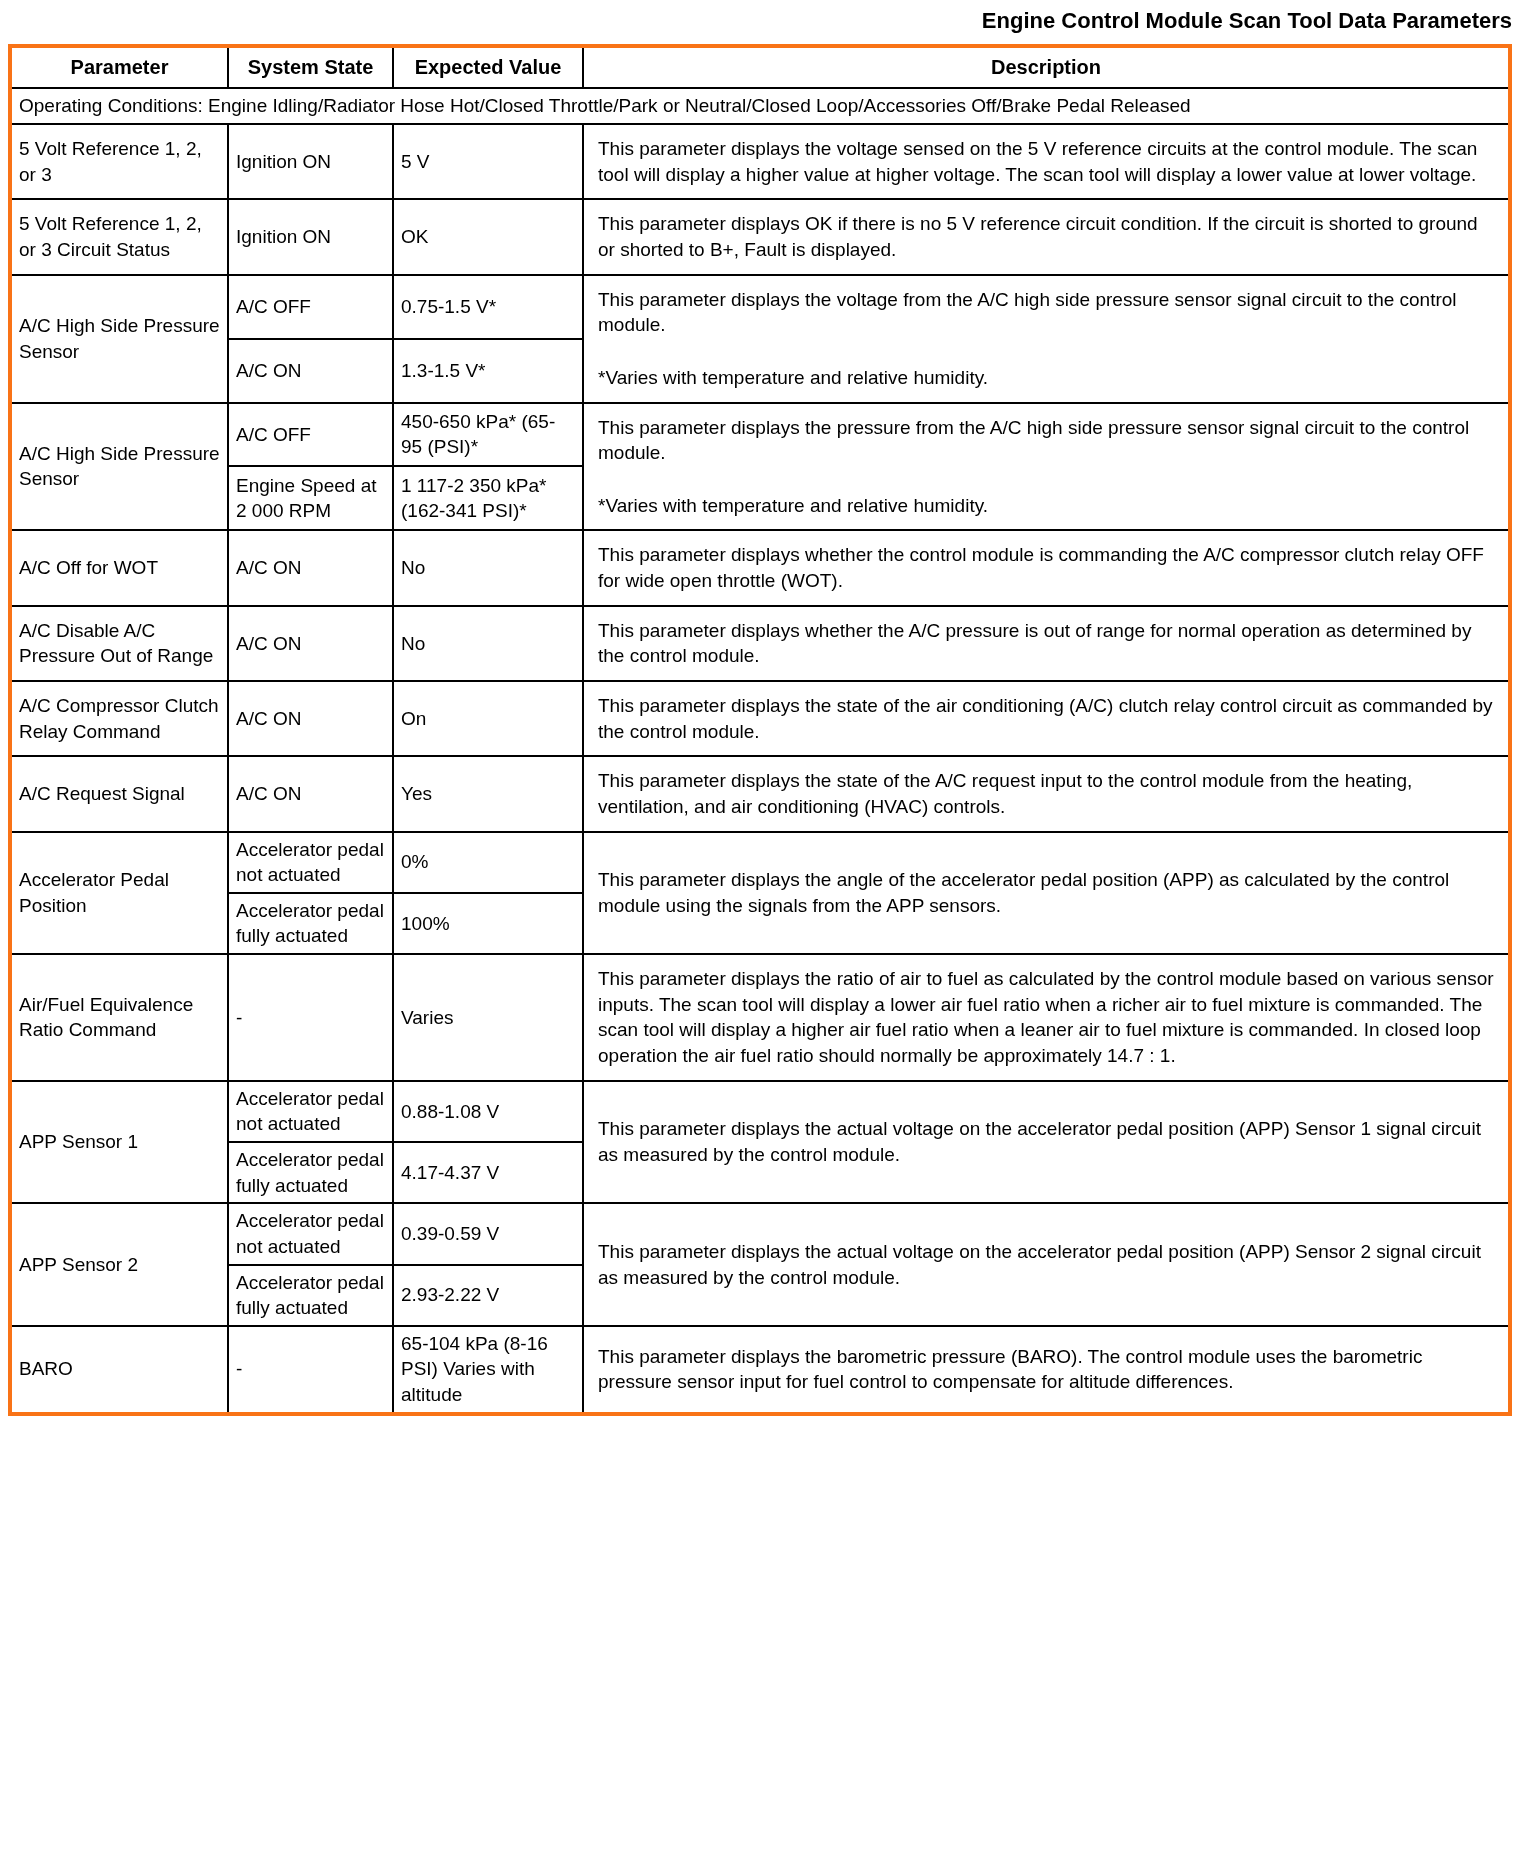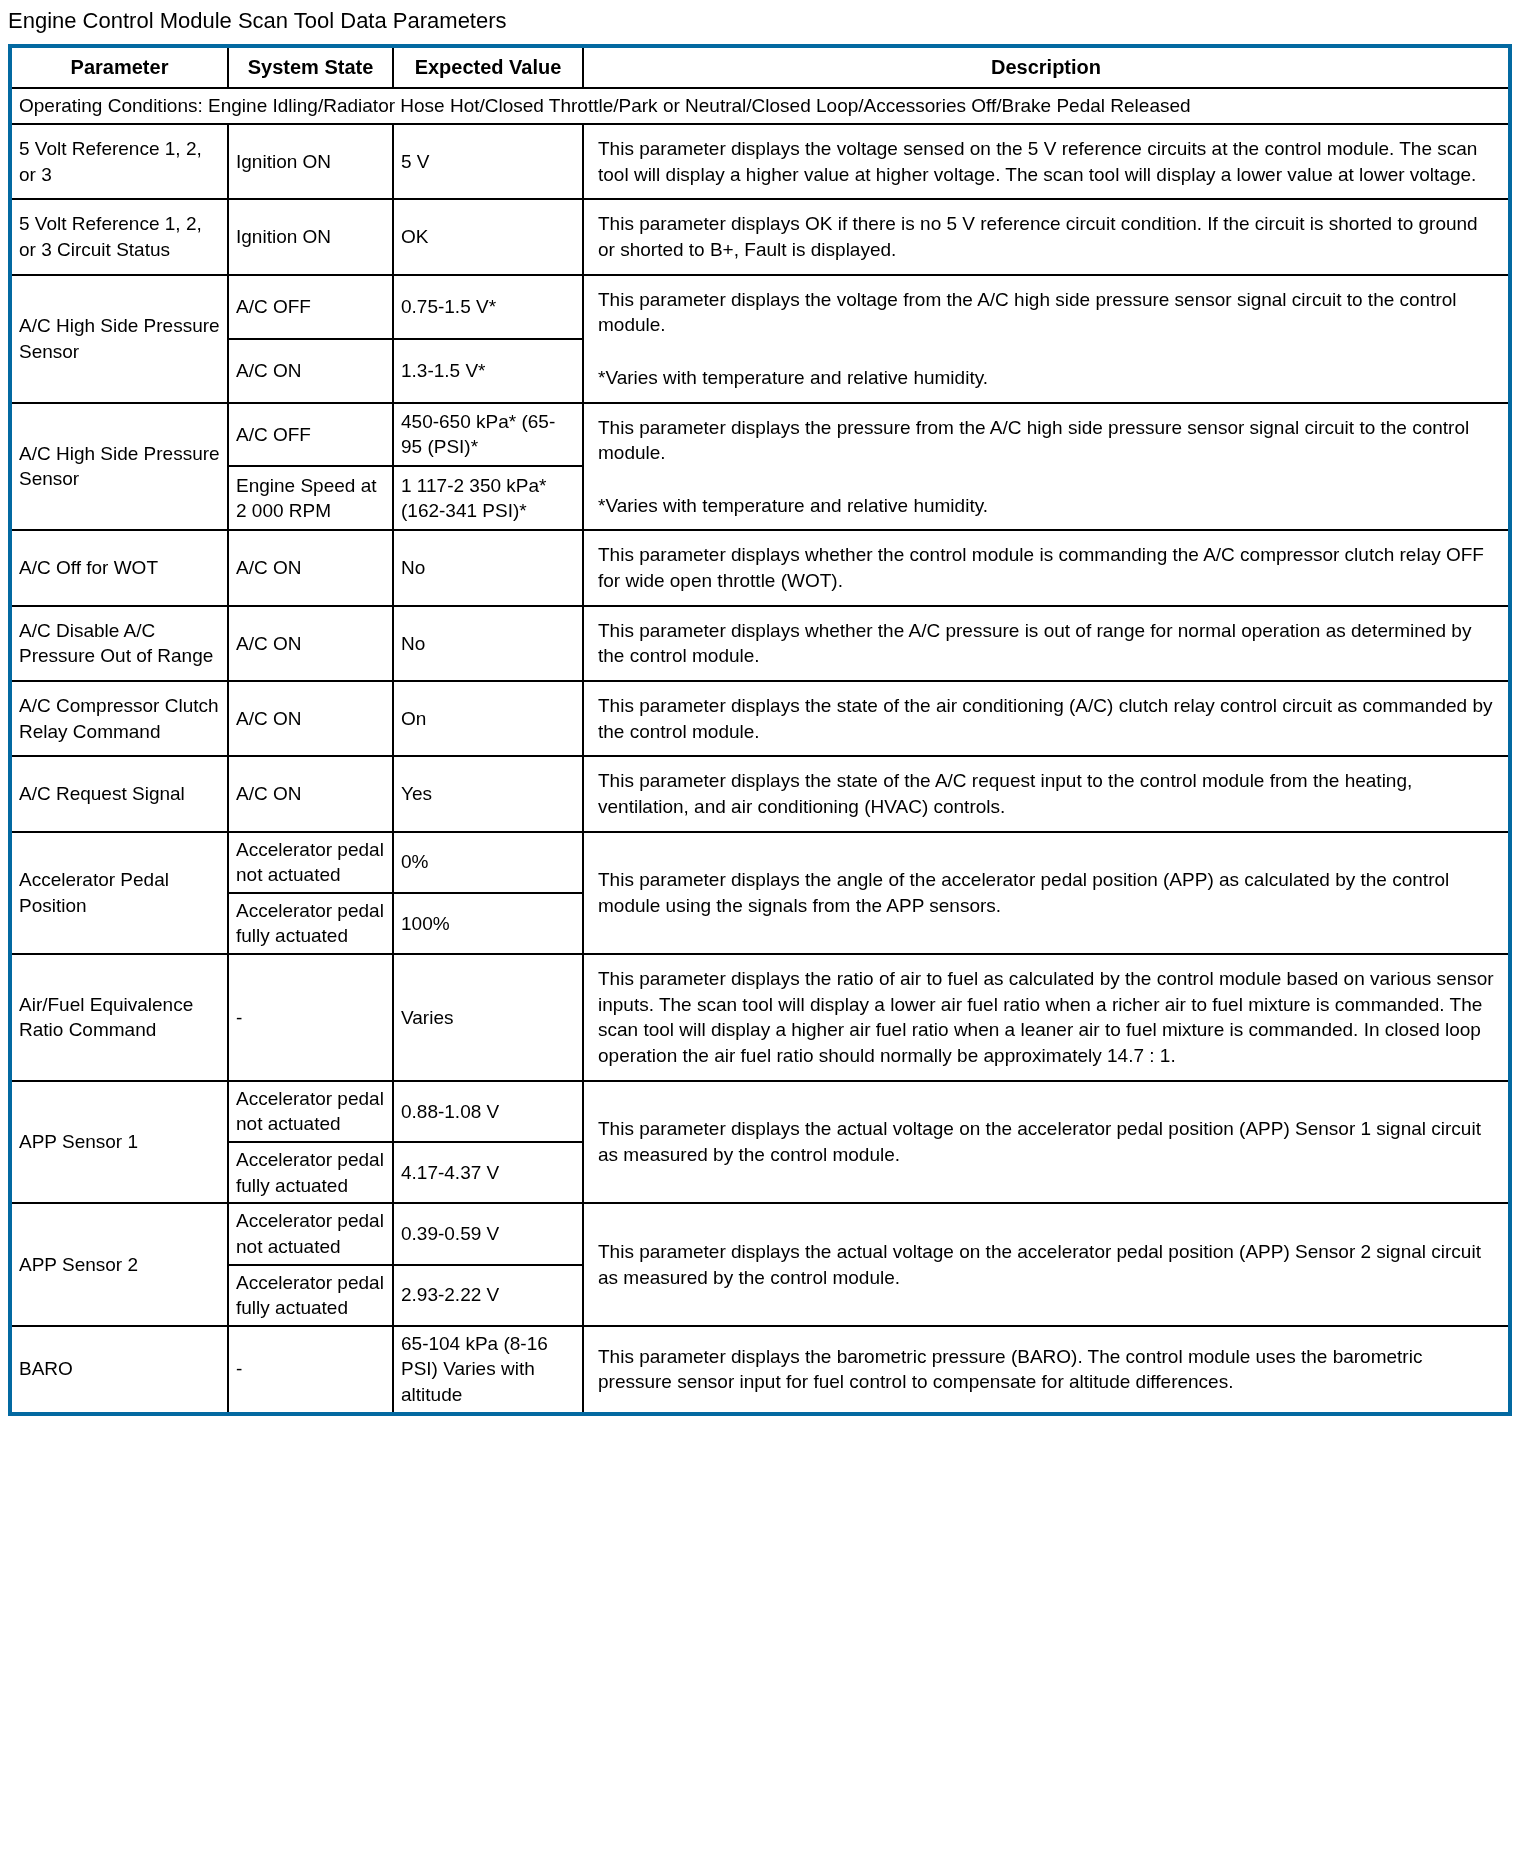--- a/index.html
+++ b/index.html
@@ -9,31 +9,31 @@
     margin: 0;
     padding: 6px 8px 10px 8px;
     background: #ffffff;
     color: #000000;
     font-family: "Liberation Sans", sans-serif;
     font-size: 19px;
     line-height: 1.35;
   }
   .doc-title {
     font-size: 22px;
-    font-weight: normal;
-    text-align: left;
+    font-weight: bold;
+    text-align: right;
     margin: 2px 0 10px 0;
     line-height: 1.2;
     font-family: "Liberation Sans", sans-serif;
   }
   table.params {
     width: 1504px;
     border-collapse: collapse;
     table-layout: fixed;
-    border: 4px solid #0369a1;
+    border: 4px solid #f97316;
     background: #fff;
   }
   .params th, .params td {
     border: 2px solid #000;
     padding: 4px 7px;
     vertical-align: middle;
     text-align: left;
     overflow-wrap: break-word;
   }
   .params th {

